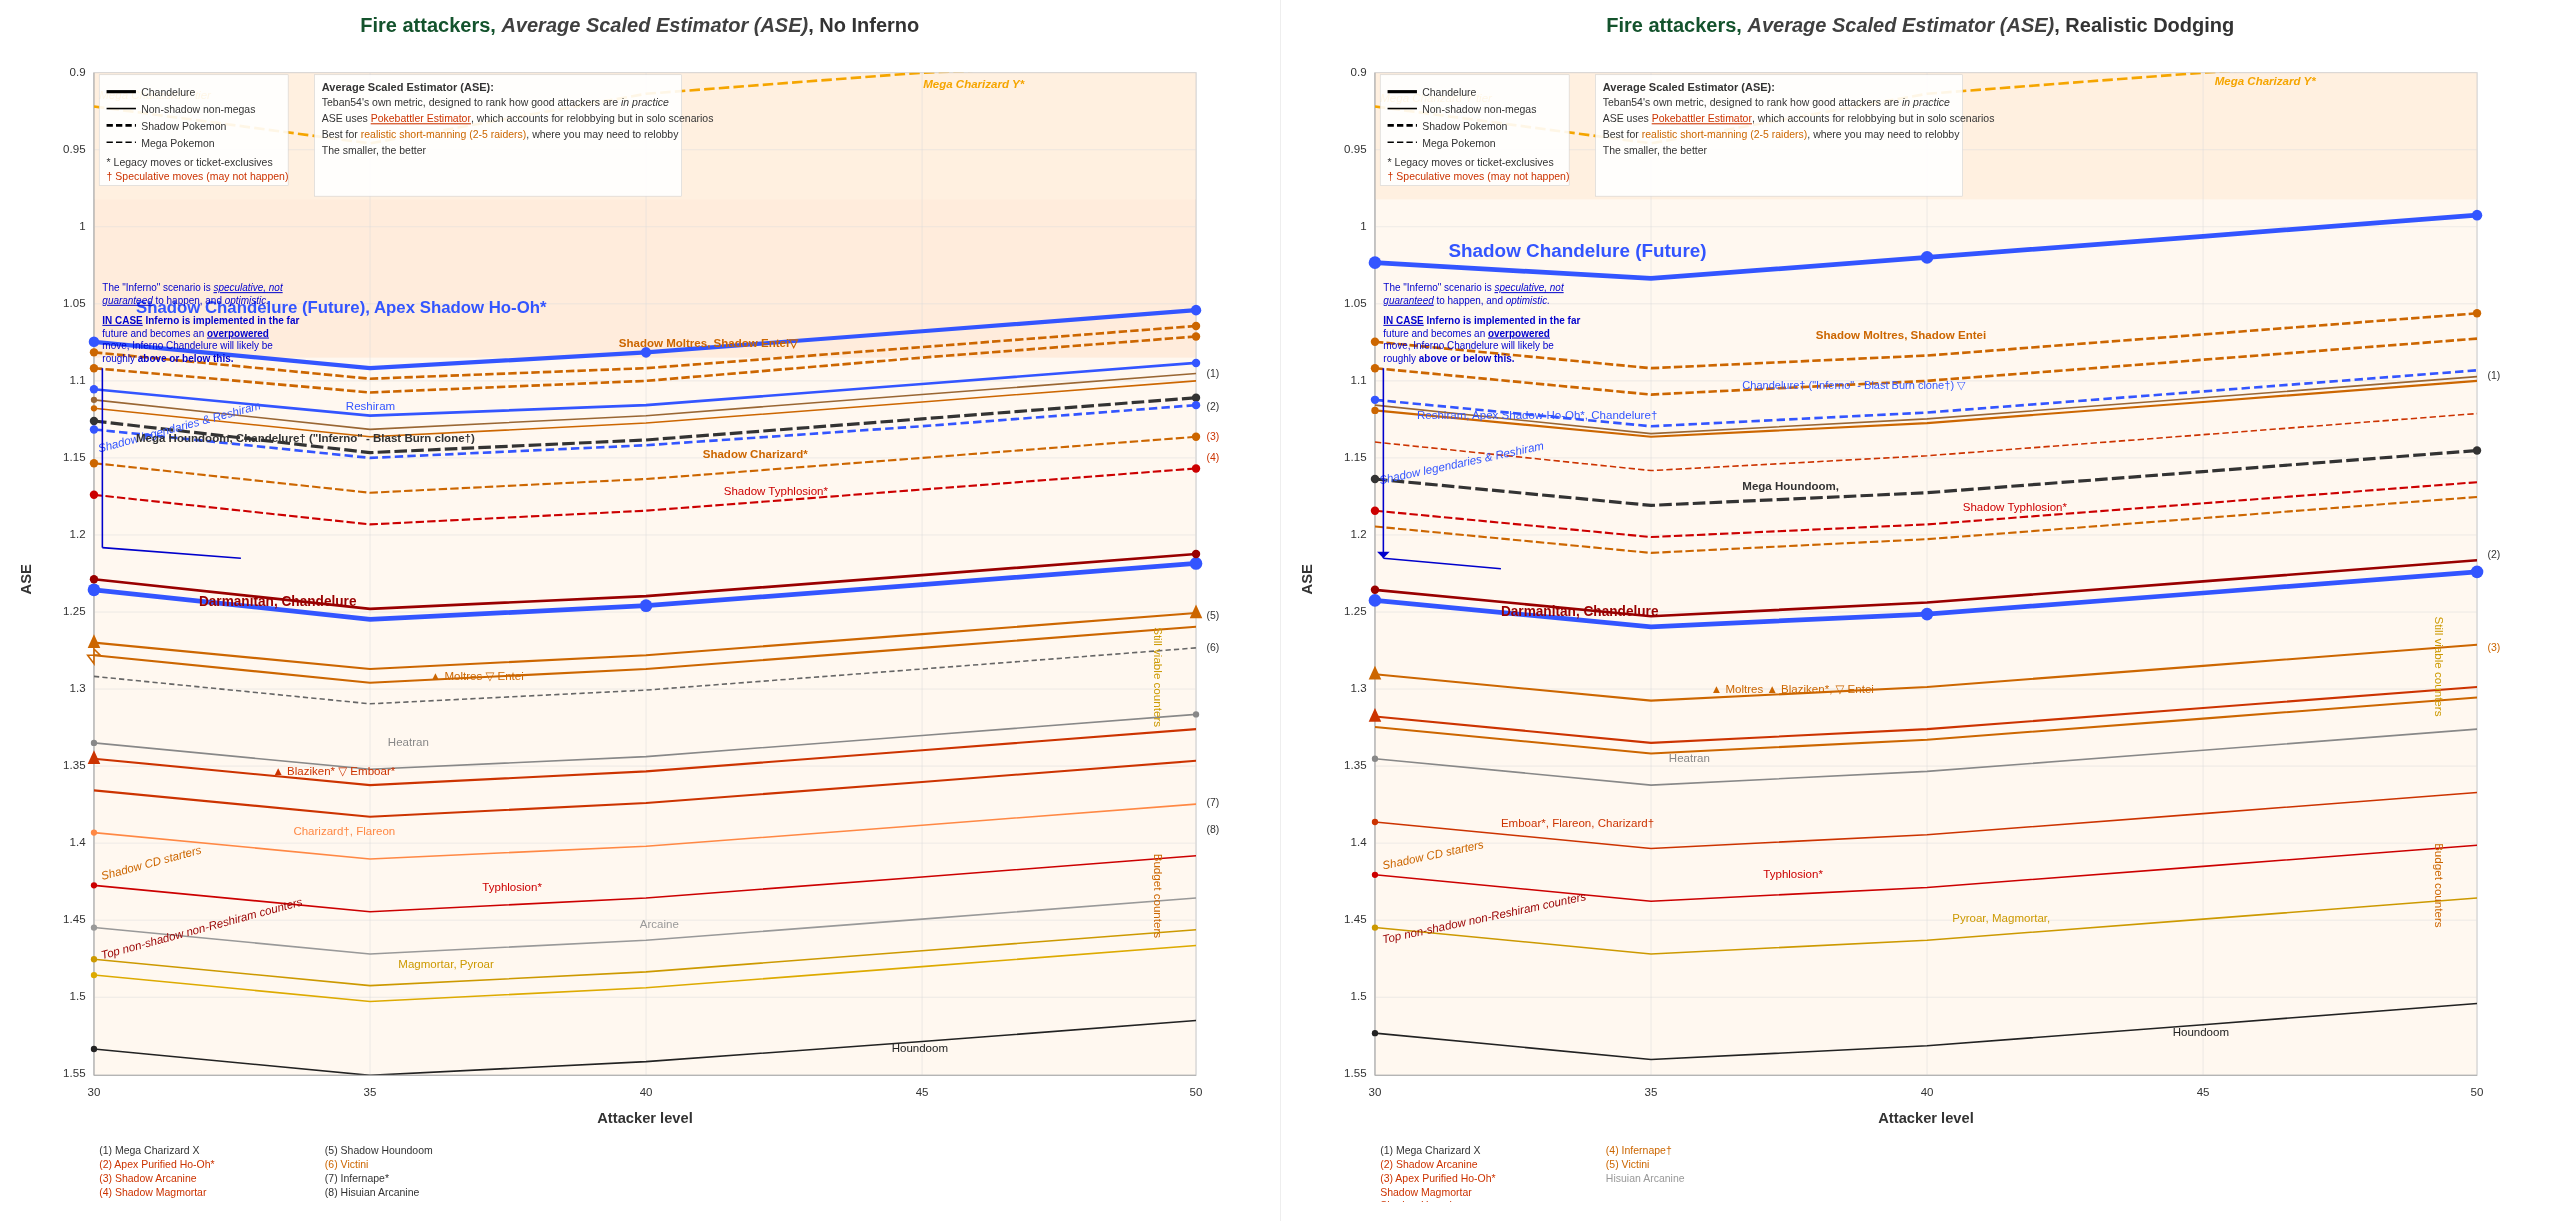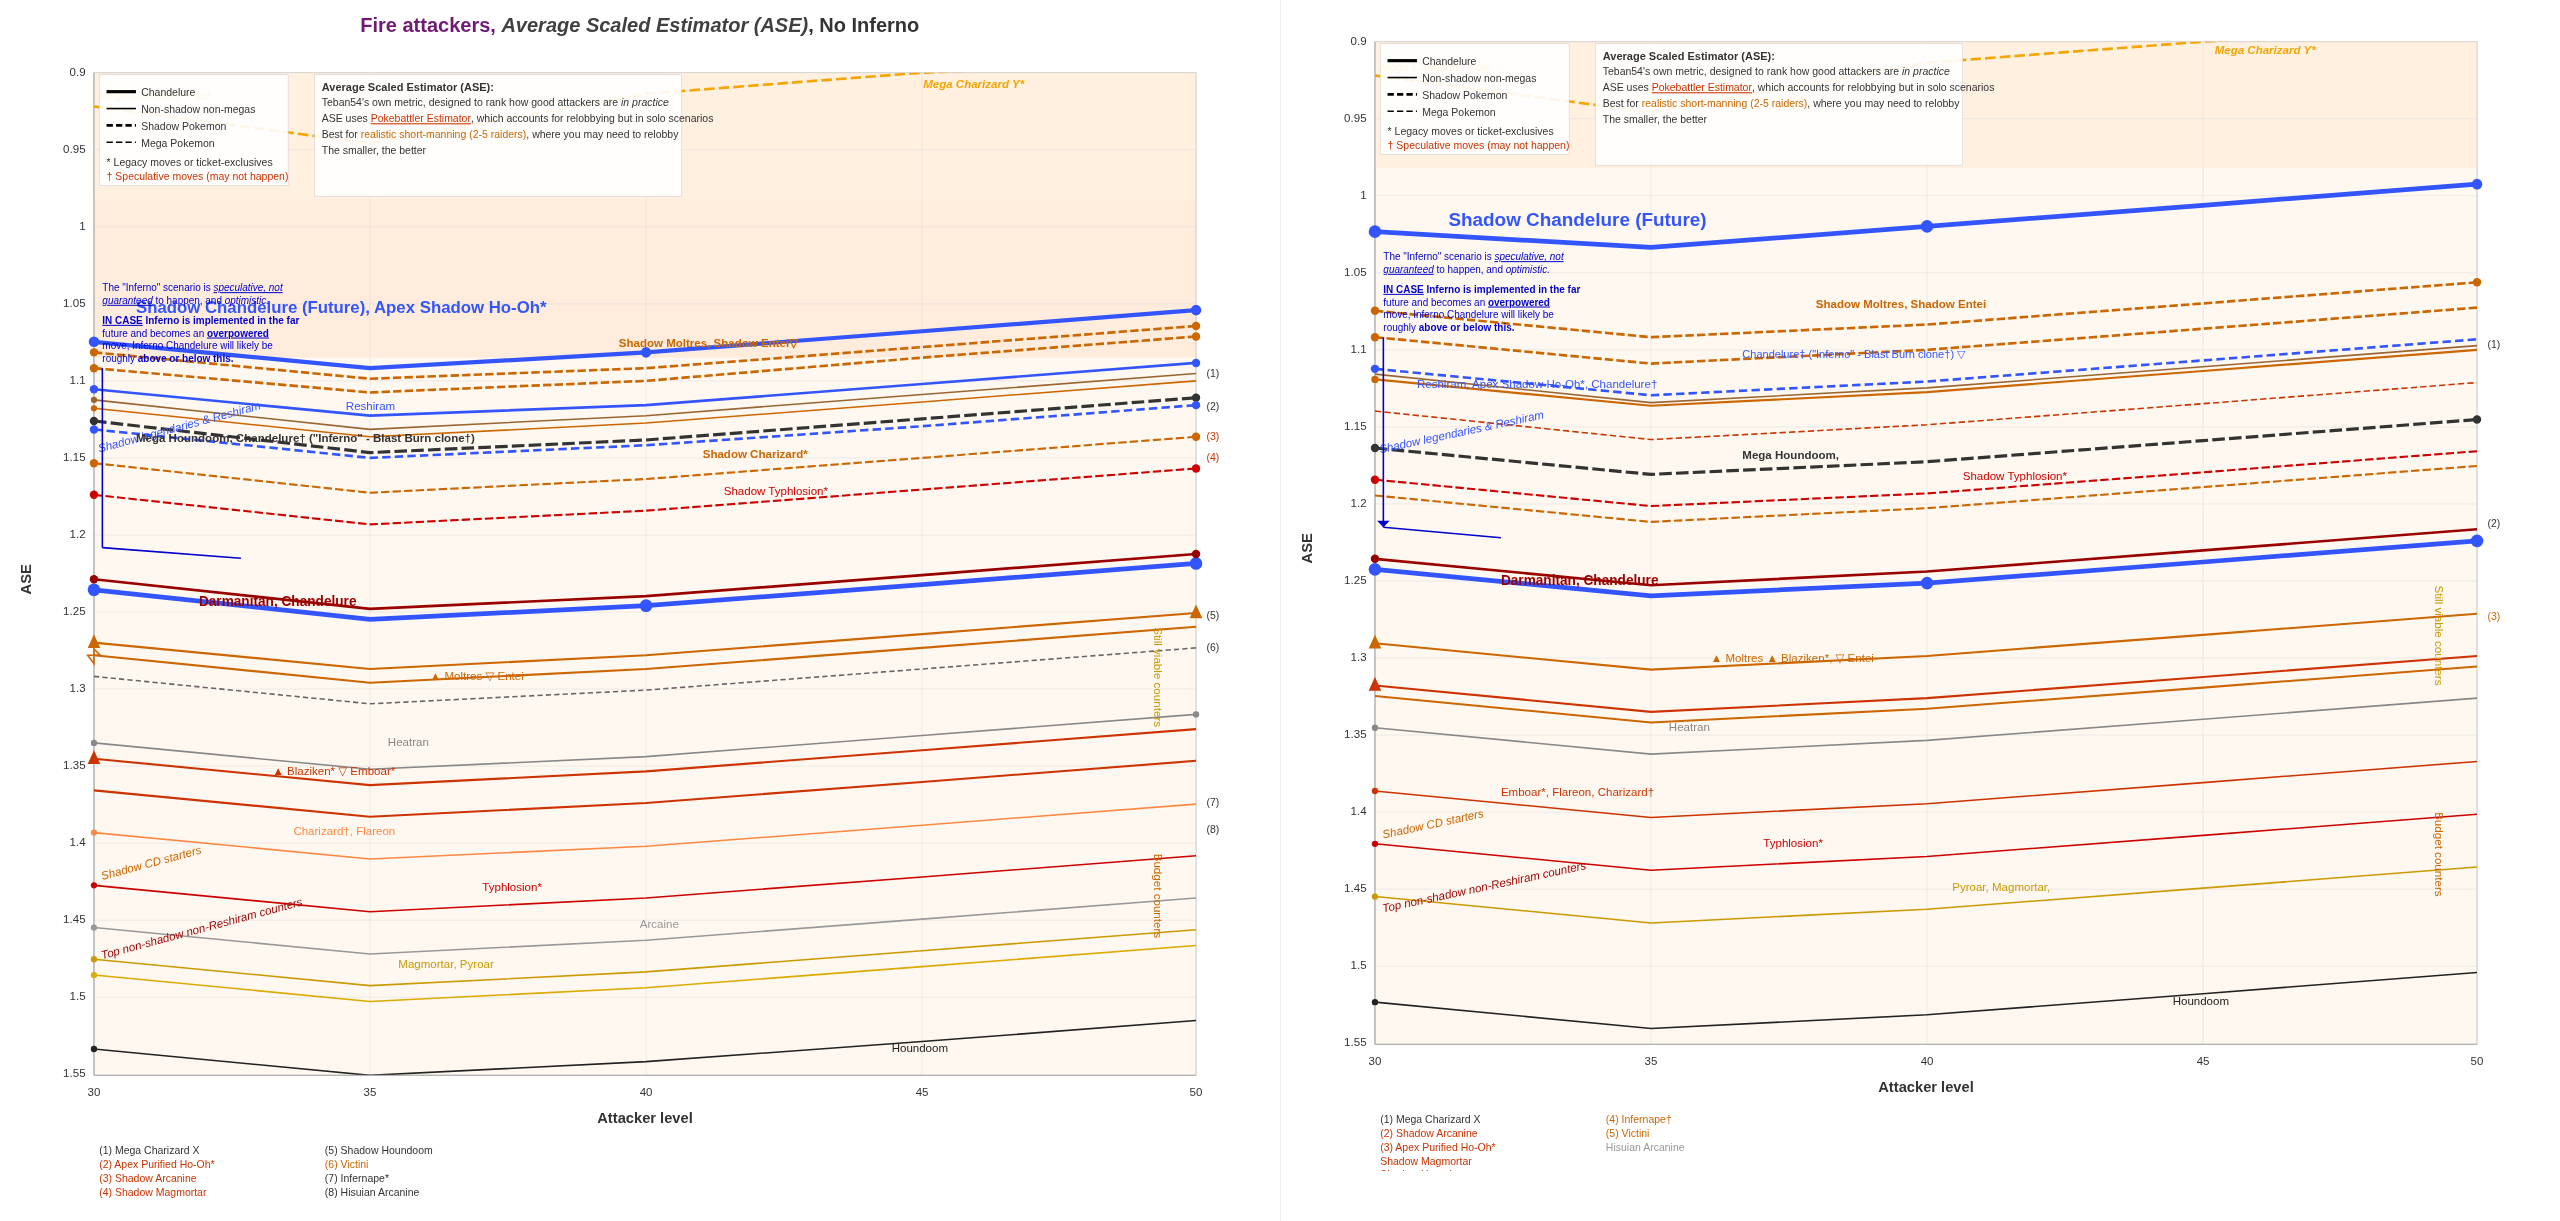--- a/index.html
+++ b/index.html
@@ -29,21 +29,21 @@
     }
     .panel-title {
       text-align: center;
       font-size: 20px;
       font-weight: bold;
       color: #333;
       margin-bottom: 4px;
       padding-top: 4px;
     }
     .panel-title .fire-label {
-      color: #701a75;
+      color: #14532d;
     }
     .panel-title .ase-label {
       color: #404040;
       font-style: italic;
     }
     .panel-title .dodging-label {
       color: #333;
     }
     .chart-area {
       position: relative;
@@ -300,20 +300,23 @@
         <text x="300" y="1068" font-size="10" fill="#cc6600">(6) Victini</text>
         <text x="300" y="1081" font-size="10" fill="#333">(7) Infernape*</text>
         <text x="300" y="1094" font-size="10" fill="#333">(8) Hisuian Arcanine</text>
 
         <line x1="80" y1="980" x2="1130" y2="980" stroke="#aaa" stroke-width="1"></line>
       </svg>
     </div>
   </div>
 
   <div class="chart-panel">
+    <div class="panel-title">
+      <span class="fire-label">Fire attackers, </span><span class="ase-label">Average Scaled Estimator (ASE)</span><span class="dodging-label">, Realistic Dodging</span>
+    </div>
     <div class="chart-area">
       <svg class="chart-svg" viewBox="0 0 1200 1100" preserveAspectRatio="none">
         <defs>
           <clipPath id="rightClip">
             <rect x="80" y="30" width="1050" height="950"></rect>
           </clipPath>
           <marker id="arrowBlue2" markerWidth="8" markerHeight="8" refX="6" refY="4" orient="auto">
             <path d="M0,0 L0,8 L8,4 z" fill="#0000cc"></path>
           </marker>
         </defs>

